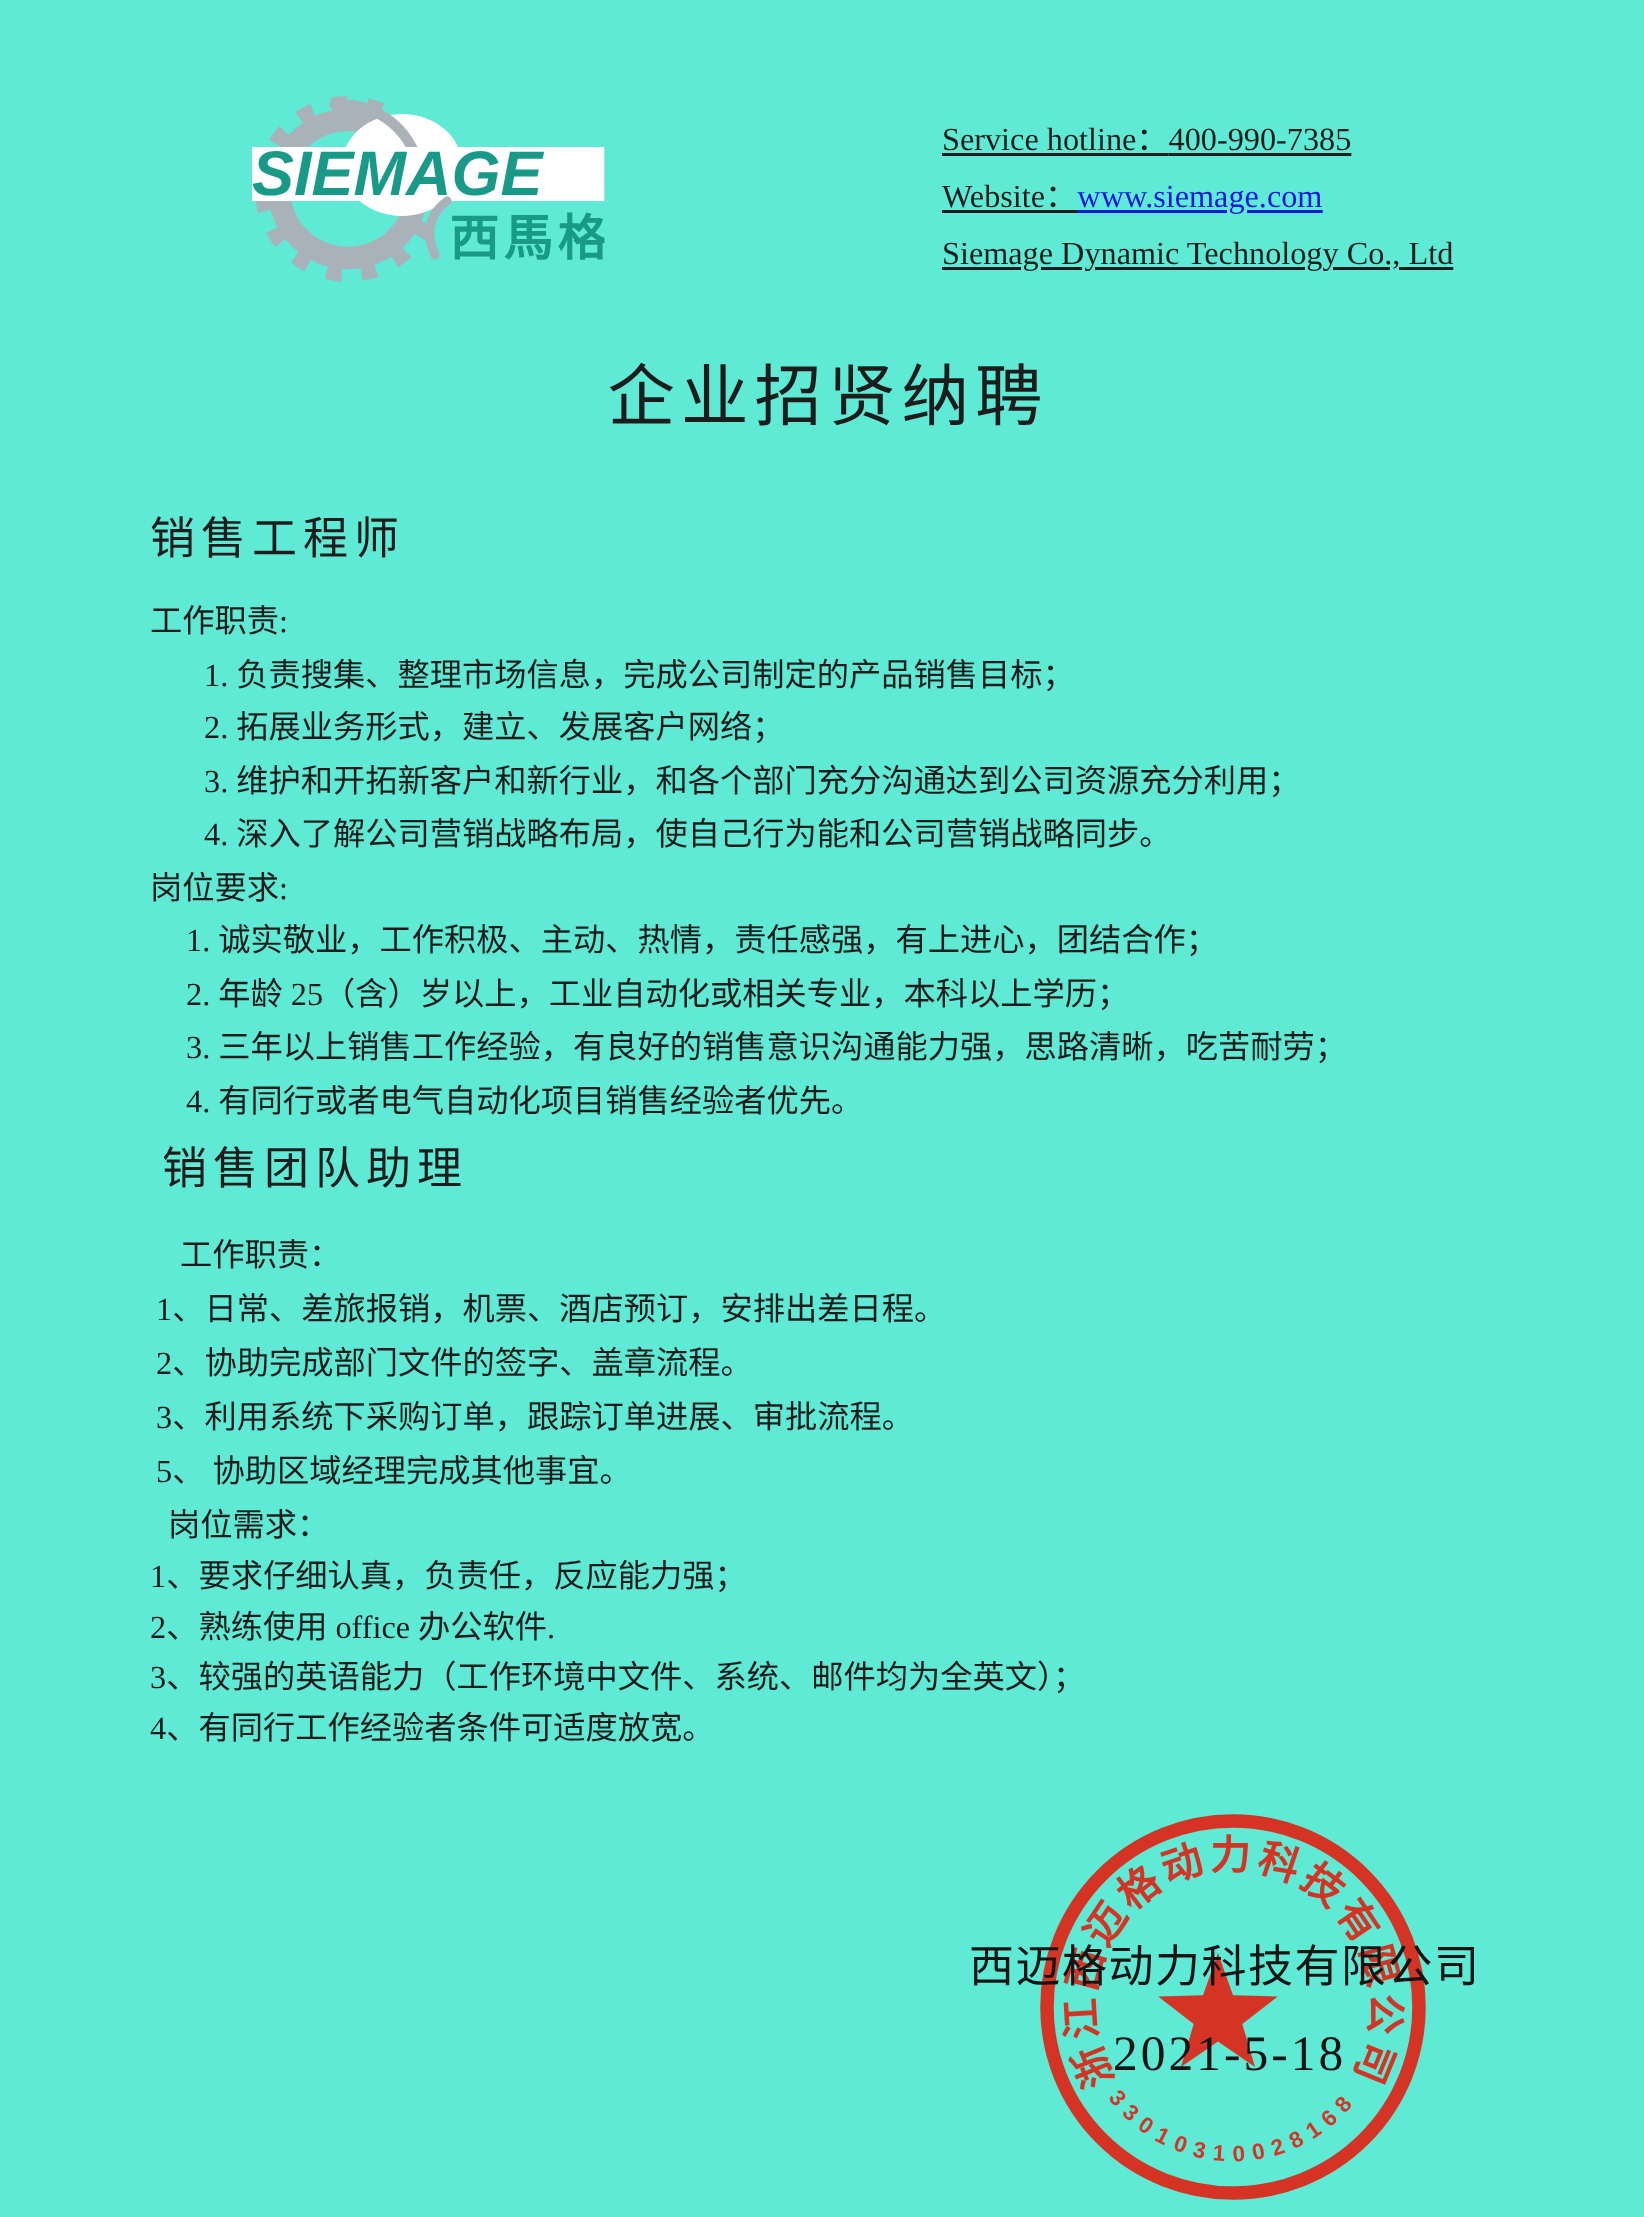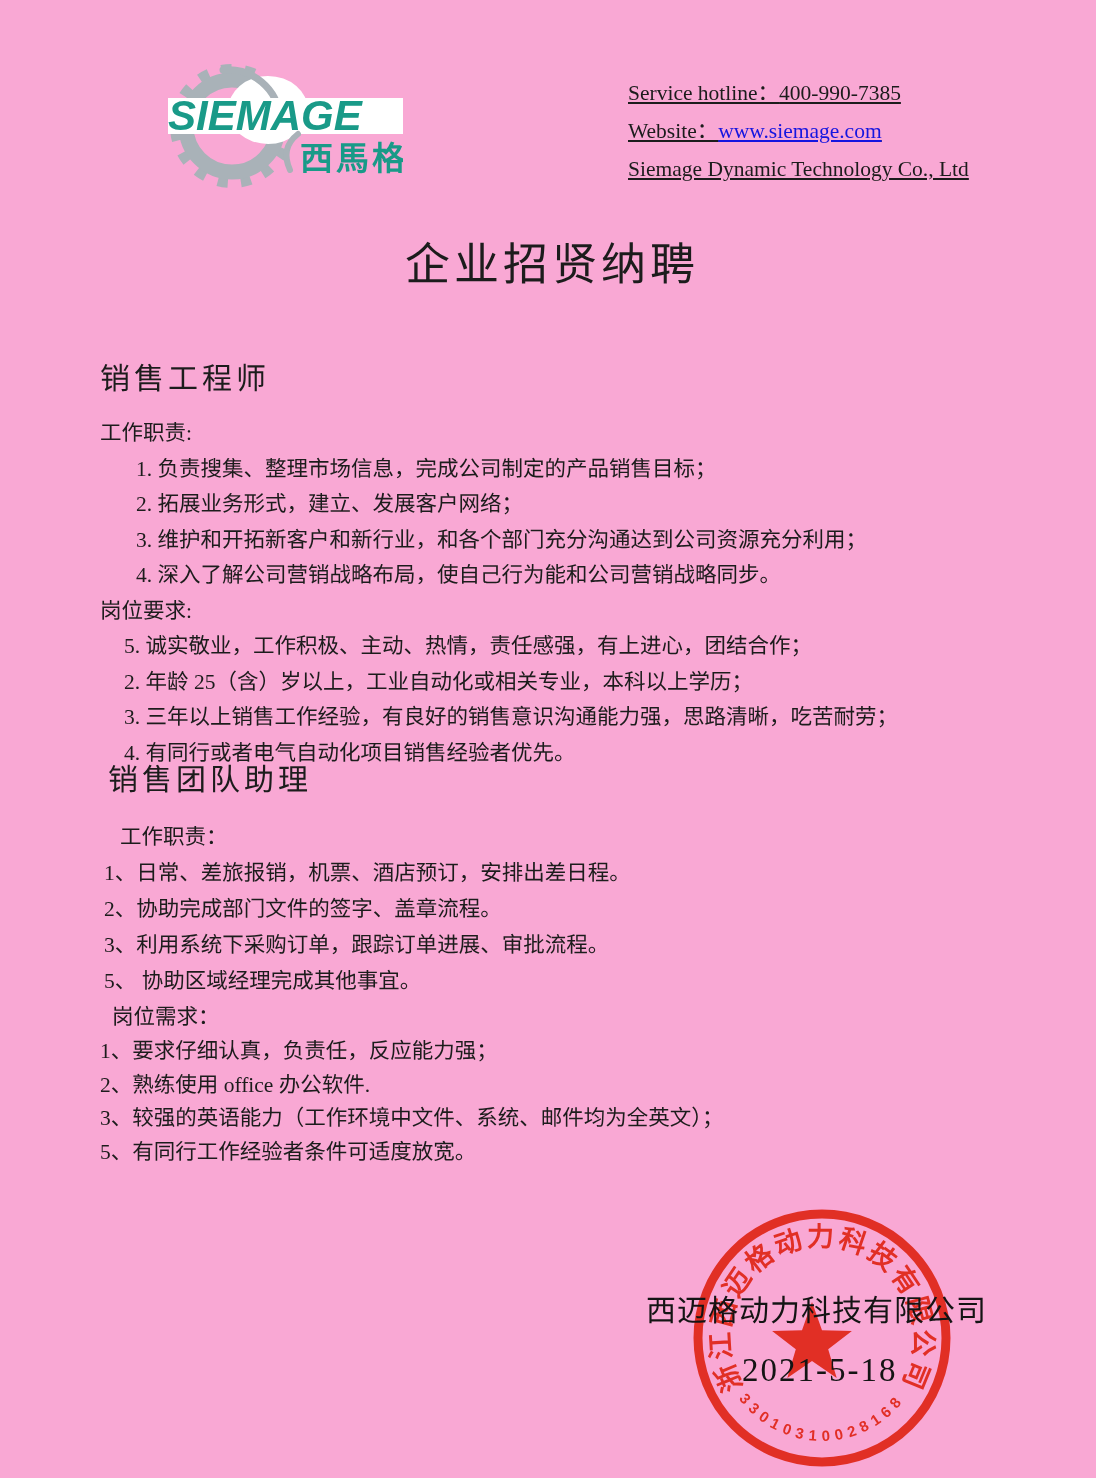--- a/index.html
+++ b/index.html
@@ -2,41 +2,41 @@
 <html lang="zh-CN"><head>
 <meta charset="utf-8">
 <style>
   * { box-sizing: border-box; margin: 0; padding: 0; }
   html, body { background: #ffffff; }
   .page {
     position: relative;
     width: 1096px;
     height: 1478px;
     margin: 0 auto;
-    background: #f9a8d4;
+    background: #5eead4;
     font-family: "Liberation Serif", "DejaVu Serif", serif;
     color: #1c1c1c;
     overflow: hidden;
   }
 
   
   .logo-wrap { position: absolute; left: 168px; top: 58px; width: 235px; height: 135px; }
   .contact { position: absolute; left: 628px; top: 74px; width: 400px; text-decoration: underline; }
   .contact-line { font-size: 21.5px; line-height: 38px; white-space: nowrap; }
   .contact-link { color: #1515e0; text-decoration: underline; cursor: pointer; }
 
   
   .doc-title {
     position: absolute; top: 228px; left: 4px; width: 100%;
     text-align: center; font-size: 45px; letter-spacing: 4px; font-weight: 400;
   }
 
   
   .job { position: absolute; left: 100px; width: 900px; }
-  .job1 { top: 360px; font-family: Liberation Serif, serif; }
+  .job1 { top: 341px; font-family: Liberation Serif, serif; }
   .job2 { top: 761px; }
   .job-heading { font-size: 30px; letter-spacing: 4px; font-weight: 400; line-height: 38px; }
   .block-label { font-size: 21.5px; line-height: 35.5px; }
   .job1 .duties-label  { margin-top: 18px; }
   .job2 .duties-label  { margin-top: 20px; margin-left: 20px; line-height: 36px; }
   .line { font-size: 21.5px; line-height: 35.5px; white-space: nowrap; }
   .job1 .duty  { margin-left: 36px; }
   .job1 .req-label { }
   .job1 .req   { margin-left: 24px; }
   .job2 .duty  { margin-left: 4px; line-height: 36px; }
@@ -88,38 +88,38 @@
   <h1 class="doc-title">企业招贤纳聘</h1>
 
   <section class="job job1">
     <h2 class="job-heading">销售工程师</h2>
     <div class="block-label duties-label">工作职责:</div>
     <div class="line duty">1. 负责搜集、整理市场信息，完成公司制定的产品销售目标；</div>
     <div class="line duty">2. 拓展业务形式，建立、发展客户网络；</div>
     <div class="line duty">3. 维护和开拓新客户和新行业，和各个部门充分沟通达到公司资源充分利用；</div>
     <div class="line duty">4. 深入了解公司营销战略布局，使自己行为能和公司营销战略同步。</div>
     <div class="block-label req-label">岗位要求:</div>
-    <div class="line req">5. 诚实敬业，工作积极、主动、热情，责任感强，有上进心，团结合作；</div>
+    <div class="line req">1. 诚实敬业，工作积极、主动、热情，责任感强，有上进心，团结合作；</div>
     <div class="line req">2. 年龄 25（含）岁以上，工业自动化或相关专业，本科以上学历；</div>
     <div class="line req">3. 三年以上销售工作经验，有良好的销售意识沟通能力强，思路清晰，吃苦耐劳；</div>
     <div class="line req">4.  有同行或者电气自动化项目销售经验者优先。</div>
   </section>
 
   <section class="job job2">
     <h2 class="job-heading" style="margin-left:8px;">销售团队助理</h2>
     <div class="block-label duties-label">工作职责：</div>
     <div class="line duty">1、日常、差旅报销，机票、酒店预订，安排出差日程。</div>
     <div class="line duty">2、协助完成部门文件的签字、盖章流程。</div>
     <div class="line duty">3、利用系统下采购订单，跟踪订单进展、审批流程。</div>
     <div class="line duty">5、 协助区域经理完成其他事宜。</div>
     <div class="block-label req-label">岗位需求：</div>
     <div class="line req">1、要求仔细认真，负责任，反应能力强；</div>
     <div class="line req">2、熟练使用 office 办公软件.</div>
     <div class="line req">3、较强的英语能力（工作环境中文件、系统、邮件均为全英文）；</div>
-    <div class="line req">5、有同行工作经验者条件可适度放宽。</div>
+    <div class="line req">4、有同行工作经验者条件可适度放宽。</div>
   </section>
 
   <div class="seal">
     <svg width="264" height="264" viewBox="0 0 264 264">
       <defs>
         <path id="sealTopArc" d="M 48.6 170.9 A 92 92 0 1 1 215.4 170.9" fill="none"></path>
         <path id="sealBottomArc" d="M 44.7 186.6 A 103 103 0 0 0 219.3 186.6" fill="none"></path>
       </defs>
       <circle cx="132" cy="132" r="124" fill="none" stroke="#e02517" stroke-width="9"></circle>
       <text class="seal-arc-font" font-size="27" fill="#e02517" letter-spacing="3">

